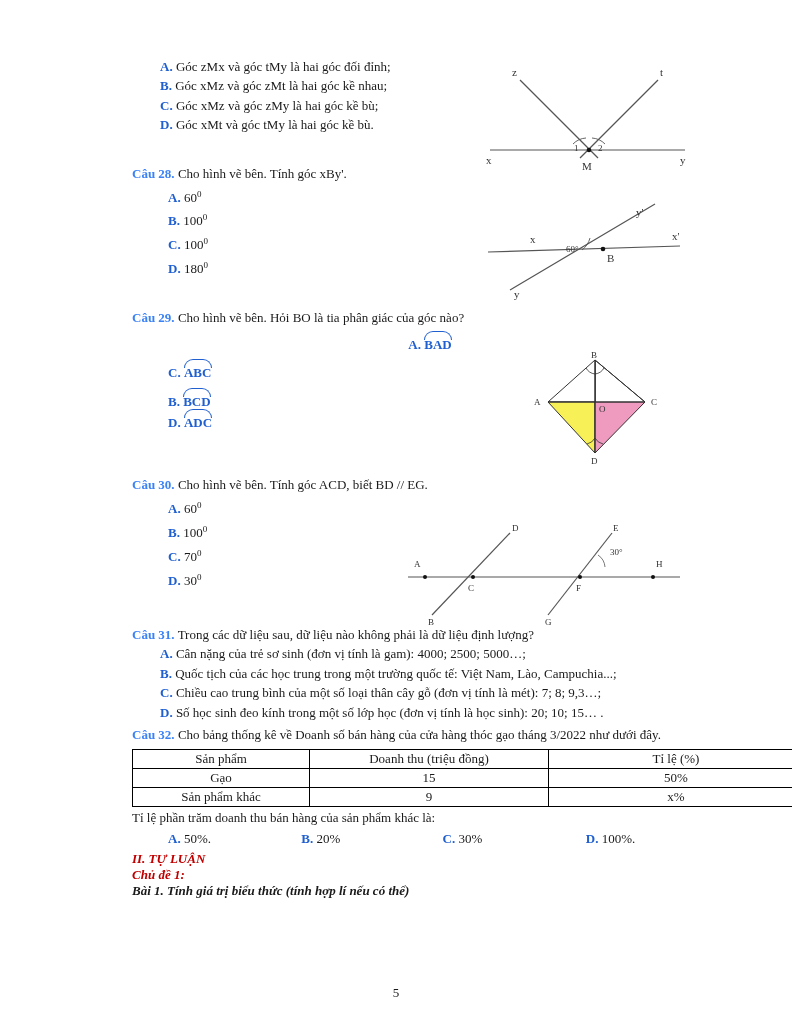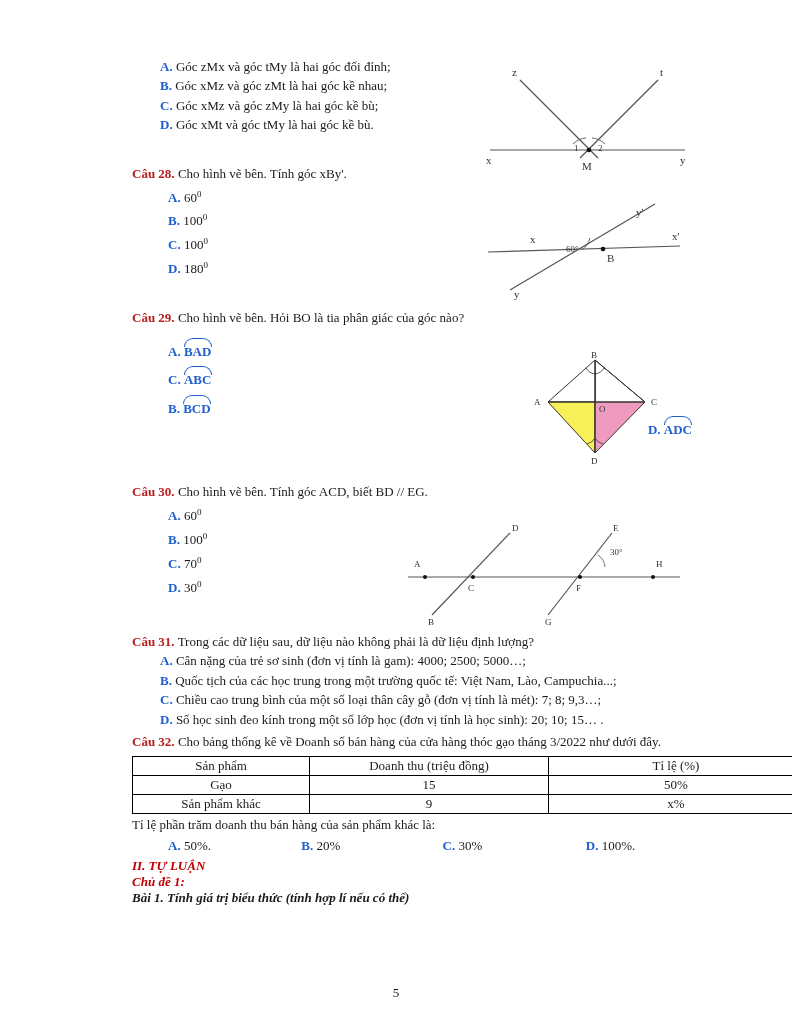--- a/index.html
+++ b/index.html
@@ -22,21 +22,21 @@
     height: 1024px;
     overflow: hidden;
   }
   .content {
     position: absolute;
     left: 132px;
     top: 58px;
     width: 560px;
   }
   .qlabel {
-    color: #b91c1c;
+    color: #3b82f6;
     font-weight: bold;
     margin-top: 16px;
   }
   .opt {
     color: #1f5fd0;
     font-weight: bold;
   }
   .optline {
     margin: 0 0 1px 0;
     line-height: 1.42;
@@ -137,33 +137,33 @@
         <span class="opt">D.</span>
         <span>180</span><span class="sup">0</span>
       </div>
     </div>
 
     <div class="qblock" style="margin-top:30px;">
       <div class="qtext">
         <span class="qlabel">Câu 29.</span>
         <span>Cho hình vẽ bên. Hỏi BO là tia phân giác của góc nào?</span>
       </div>
-      <div class="optline indent-a" style="margin-top:13px;">
+      <div class="optline indent-a" style="margin-top:6px;text-align:center;">
         <span class="opt">A.</span>
         <span class="arcwrap opt"><span class="arc"></span><span>BAD</span></span>
       </div>
       <div class="optline indent-a" style="margin-top:8px;">
         <span class="opt">C.</span>
         <span class="arcwrap opt"><span class="arc"></span><span>ABC</span></span>
       </div>
       <div class="optline indent-a" style="margin-top:8px;">
         <span class="opt">B.</span>
         <span class="arcwrap opt"><span class="arc"></span><span>BCD</span></span>
       </div>
-      <div class="optline indent-a" style="margin-top:0;text-align:right;">
+      <div class="optline indent-a" style="margin-top:0;">
         <span class="opt">D.</span>
         <span class="arcwrap opt"><span class="arc"></span><span>ADC</span></span>
       </div>
     </div>
 
     <div class="qblock" style="margin-top:44px;">
       <div class="qtext">
         <span class="qlabel">Câu 30.</span>
         <span>Cho hình vẽ bên. Tính góc ACD, biết BD // EG.</span>
       </div>

